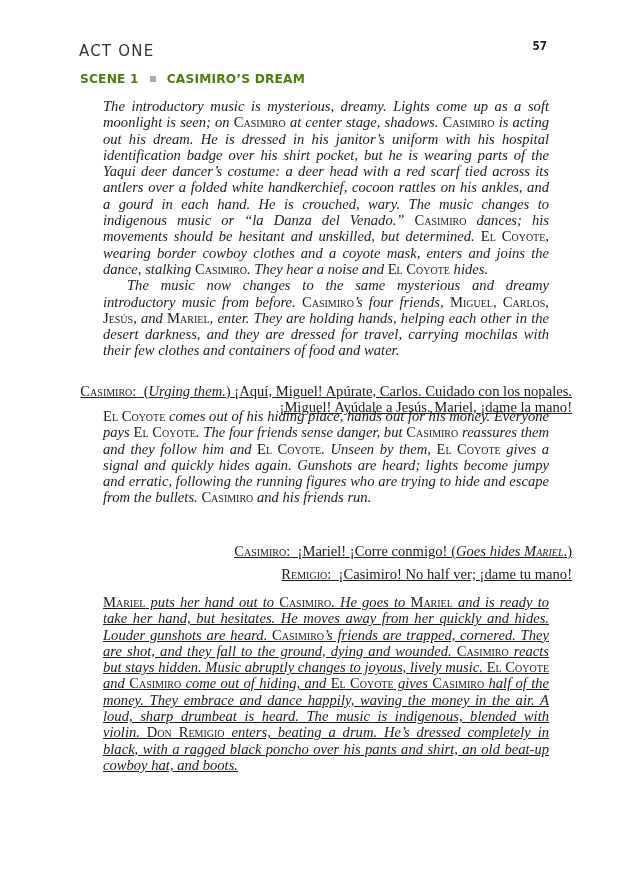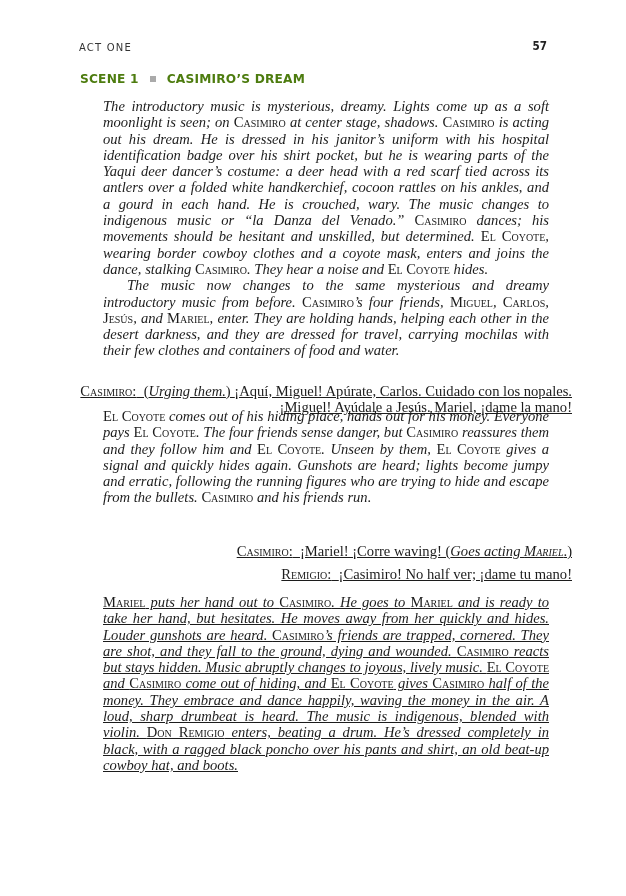--- a/index.html
+++ b/index.html
@@ -1,19 +1,19 @@
 <!DOCTYPE html>
 <html><head>
   <meta charset="utf-8">
   <style>
     html, body { margin: 0; padding: 0; background: #ffffff; }
     body { width: 626px; height: 896px; position: relative; overflow: hidden; color: #1a1a1a; }
     .running-head {
       position: absolute; left: 79px; top: 42px;
-      font-family: "DejaVu Sans", sans-serif; font-size: 10px; letter-spacing: 1.2px; color: #333;
+      font-family: "DejaVu Sans", sans-serif; font-size: 15px; letter-spacing: 1.2px; color: #333;
     }
     .page-num {
       position: absolute; right: 79px; top: 38px;
       font-family: "DejaVu Sans", sans-serif; font-size: 13px; font-weight: bold; color: #222;
       transform: scaleX(0.8); transform-origin: right;
     }
     .scene-head {
       position: absolute; left: 80px; top: 72px;
       font-family: "DejaVu Sans", sans-serif; font-weight: bold; font-size: 12.2px; letter-spacing: 0.2px; color: #4d7c0f;
     }
@@ -46,21 +46,21 @@
 
 <div class="dialog text" style="top:383px;">
   <span class="spk">Casimiro:</span>&nbsp; (<i>Urging them.</i>) <span>¡Aquí, Miguel! Apúrate, Carlos. Cuidado con los nopales. ¡Miguel! Ayúdale a Jesús. Mariel, ¡dame la mano!</span>
 </div>
 
 <div class="sd text" style="top:408px;">
   <p><span class="sc">El Coyote</span><span> comes out of his hiding place, hands out for his money. Everyone pays </span><span class="sc">El Coyote</span><span>. The four friends sense danger, but </span><span class="sc">Casimiro</span><span> reassures them and they follow him and </span><span class="sc">El Coyote</span><span>. Unseen by them, </span><span class="sc">El Coyote</span><span> gives a signal and quickly hides again. Gunshots are heard; lights become jumpy and erratic, following the running figures who are trying to hide and escape from the bullets. </span><span class="sc">Casimiro</span><span> and his friends run.</span></p>
 </div>
 
 <div class="dialog text" style="top:543px;">
-  <span class="spk">Casimiro:</span>&nbsp; <span>¡Mariel! ¡Corre waving! (</span><i><span>Goes acting </span><span class="spk">Mariel</span></i><span>.)</span>
+  <span class="spk">Casimiro:</span>&nbsp; <span>¡Mariel! ¡Corre conmigo! (</span><i><span>Goes hides </span><span class="spk">Mariel</span></i><span>.)</span>
 </div>
 
 <div class="dialog text" style="top:566px;">
   <span class="spk">Remigio:</span>&nbsp; <span>¡Casimiro! No half ver; ¡dame tu mano!</span>
 </div>
 
 <div class="sd text" style="top:594px;text-decoration:underline;">
   <p><span class="sc">Mariel</span><span> puts her hand out to </span><span class="sc">Casimiro</span><span>. He goes to </span><span class="sc">Mariel</span><span> and is ready to take her hand, but hesitates. He moves away from her quickly and hides. Louder gunshots are heard. </span><span class="sc">Casimiro</span><span>’s friends are trapped, cornered. They are shot, and they fall to the ground, dying and wounded. </span><span class="sc">Casimiro</span><span> reacts but stays hidden. Music abruptly changes to joyous, lively music. </span><span class="sc">El Coyote</span><span> and </span><span class="sc">Casimiro</span><span> come out of hiding, and </span><span class="sc">El Coyote</span><span> gives </span><span class="sc">Casimiro</span><span> half of the money. They embrace and dance happily, waving the money in the air. A loud, sharp drumbeat is heard. The music is indigenous, blended with violin. </span><span class="sc">Don Remigio</span><span> enters, beating a drum. He’s dressed completely in black, with a ragged black poncho over his pants and shirt, an old beat-up cowboy hat, and boots.</span></p>
 </div>
 

